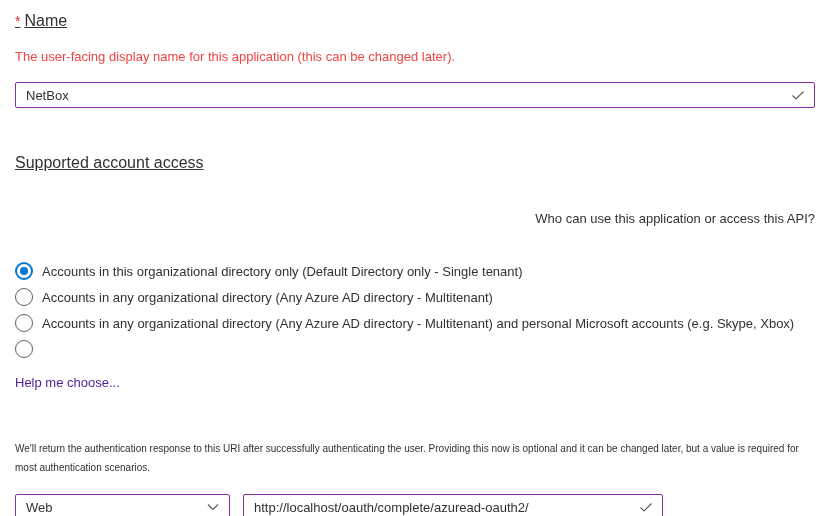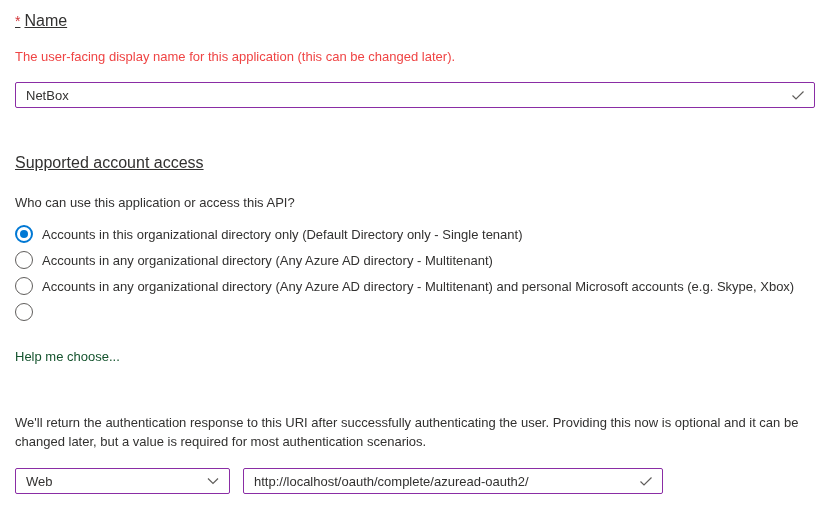--- a/index.html
+++ b/index.html
@@ -52,23 +52,23 @@
     right: 9px;
     top: 50%;
     transform: translateY(-50%);
     width: 14px; height: 14px;
     pointer-events: none;
   }
 
   .name-input-wrap { margin-top: 16px; width: 800px; }
 
   .section-2 { margin-top: 44px; }
-  .question { margin-top: 21px; font-size: 13px; line-height: 18px; }
-
-  .radio-group { margin-top: 9px; }
+  .question { margin-top: 37px; font-size: 13px; line-height: 18px; text-align: right; }
+
+  .radio-group { margin-top: 30px; }
   .radio-row {
     display: flex;
     align-items: center;
     height: 26px;
     cursor: pointer;
   }
   .radio-circle {
     width: 18px; height: 18px;
     border-radius: 50%;
     border: 1px solid #605e5c;
@@ -90,31 +90,31 @@
   }
   .radio-label {
     margin-left: 9px;
     font-size: 13px;
     color: #323130;
     white-space: nowrap;
   }
 
   .help-link {
     display: inline-block;
-    margin-top: 24px;
-    font-size: 13px;
-    color: #14532d;
+    margin-top: 13px;
+    font-size: 13px;
+    color: #4c1d95;
     text-decoration: none;
     cursor: pointer;
   }
 
   .section-3 { margin-top: 48px; }
   .redirect-desc {
     margin-top: 16px;
-    font-size: 13px;
+    font-size: 10px;
     line-height: 19px;
     width: 800px;
   }
 
   .redirect-row {
     margin-top: 17px;
     display: flex;
     align-items: center;
   }
   .dropdown {

